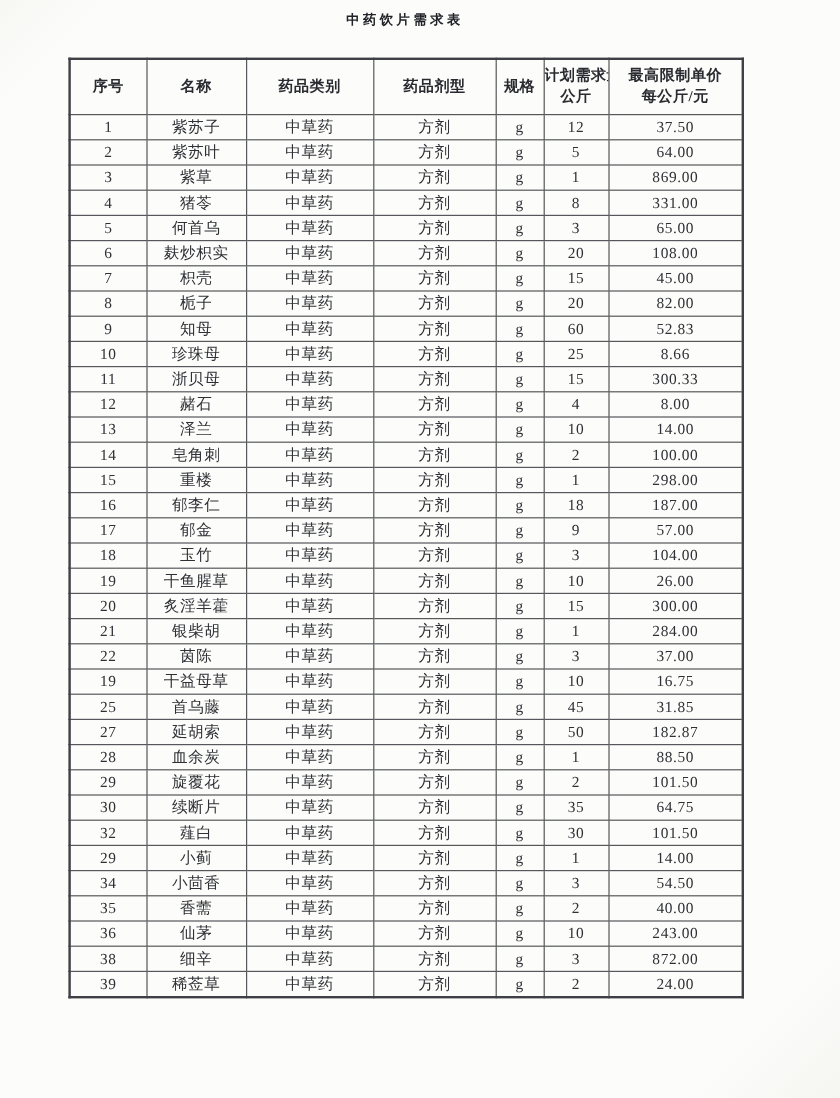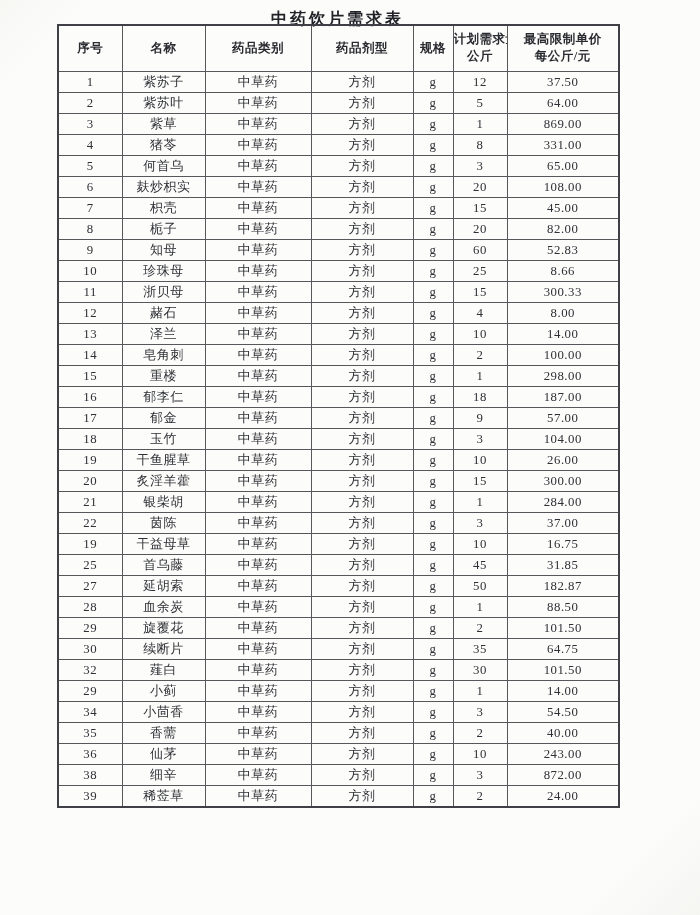--- a/index.html
+++ b/index.html
@@ -13,28 +13,28 @@
   body{
     background:linear-gradient(135deg,#f7f7f4 0%,var(--bg) 6%,var(--bg) 92%,#f5f5f2 100%);
     font-family:"Liberation Serif","DejaVu Serif",serif;
     color:var(--text);
   }
   .page{width:700px;height:915px;position:relative;}
   .title{
     position:absolute;
     top:9px;left:57px;width:561px;
     text-align:center;
-    font-size:16px;
+    font-size:11px;
     font-weight:700;
     letter-spacing:3px;
     color:#222329;
   }
   table.demand{
     position:absolute;
-    top:24px;left:57px;
+    top:48px;left:57px;
     width:561px;
     border-collapse:collapse;
     table-layout:fixed;
     border-radius:10px;
   }
   table.demand th,table.demand td{
     border:1px solid var(--border);
     text-align:center;
     vertical-align:middle;
     overflow:hidden;

